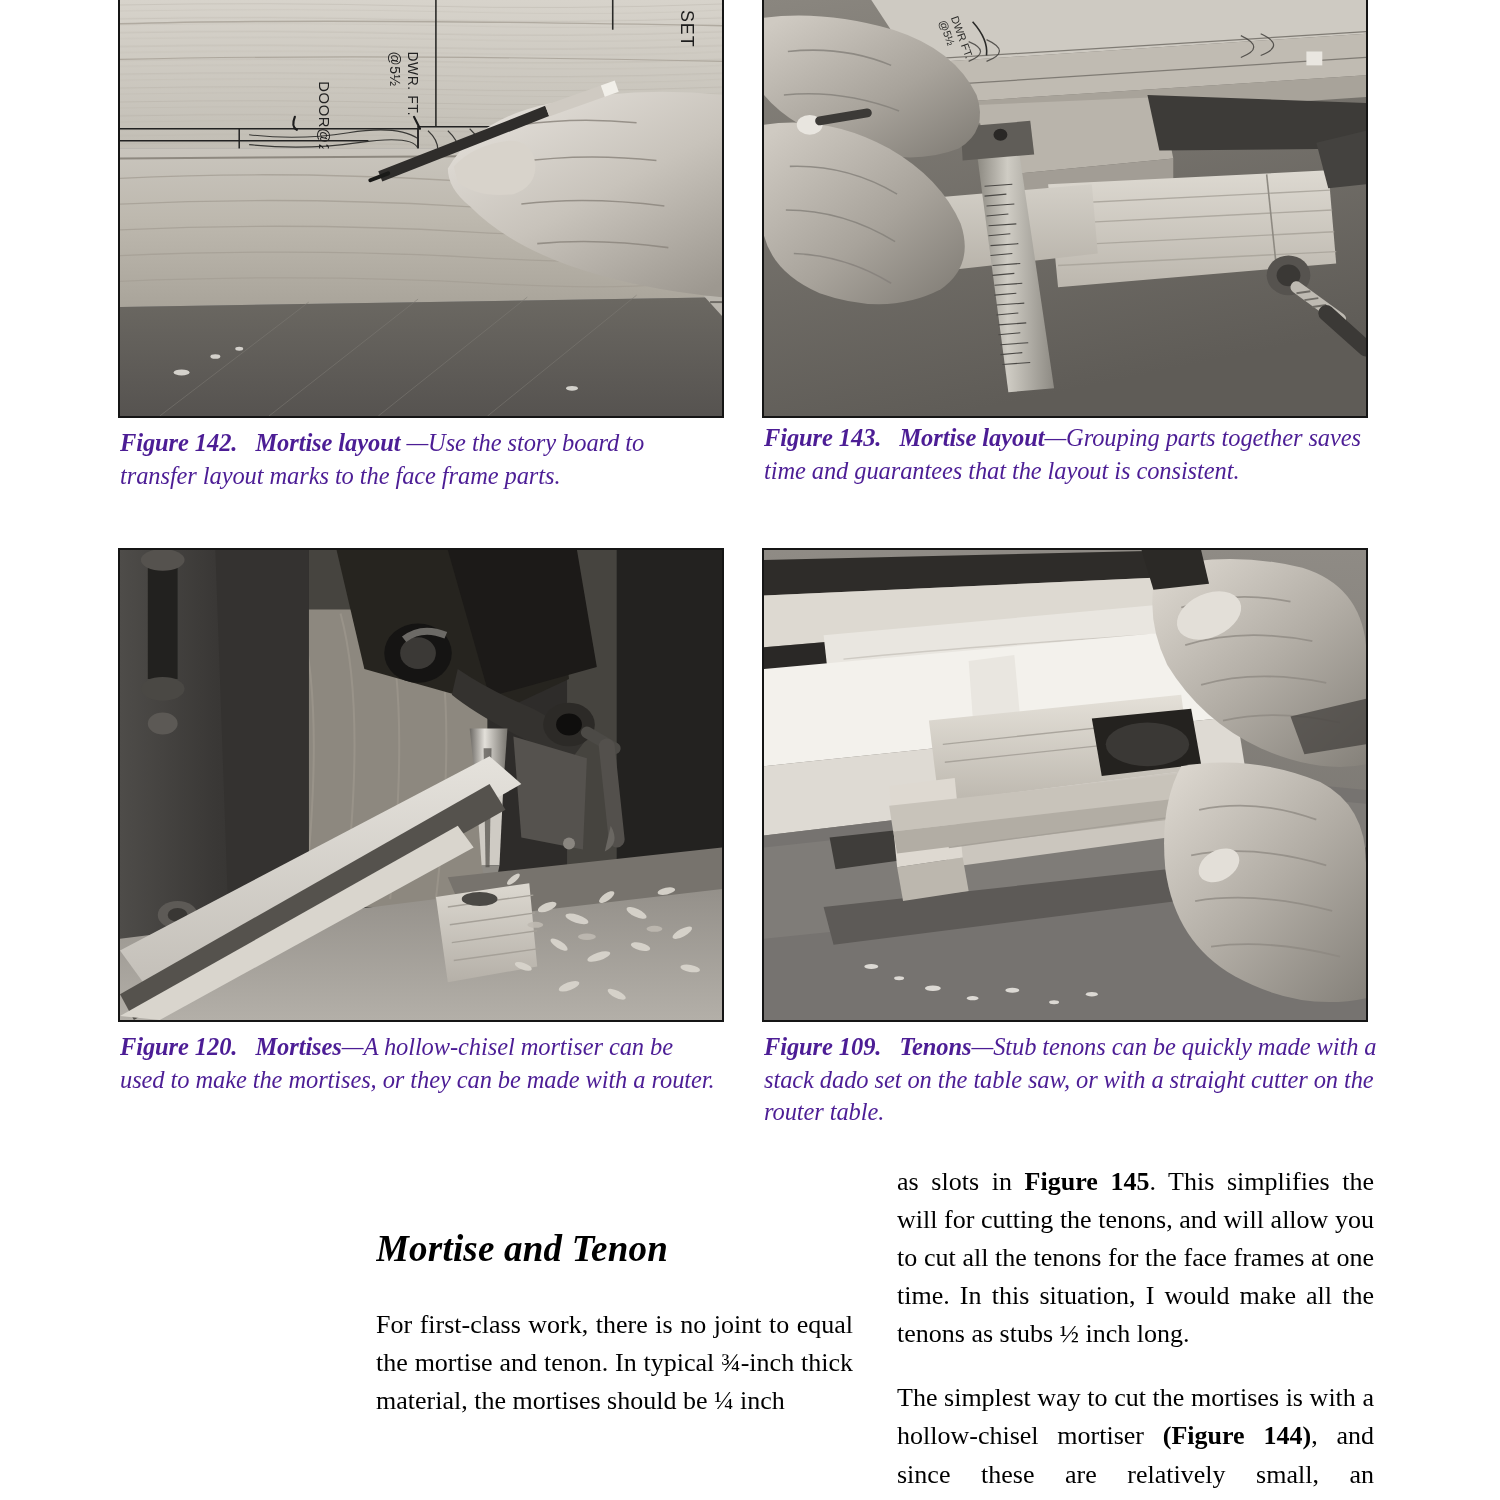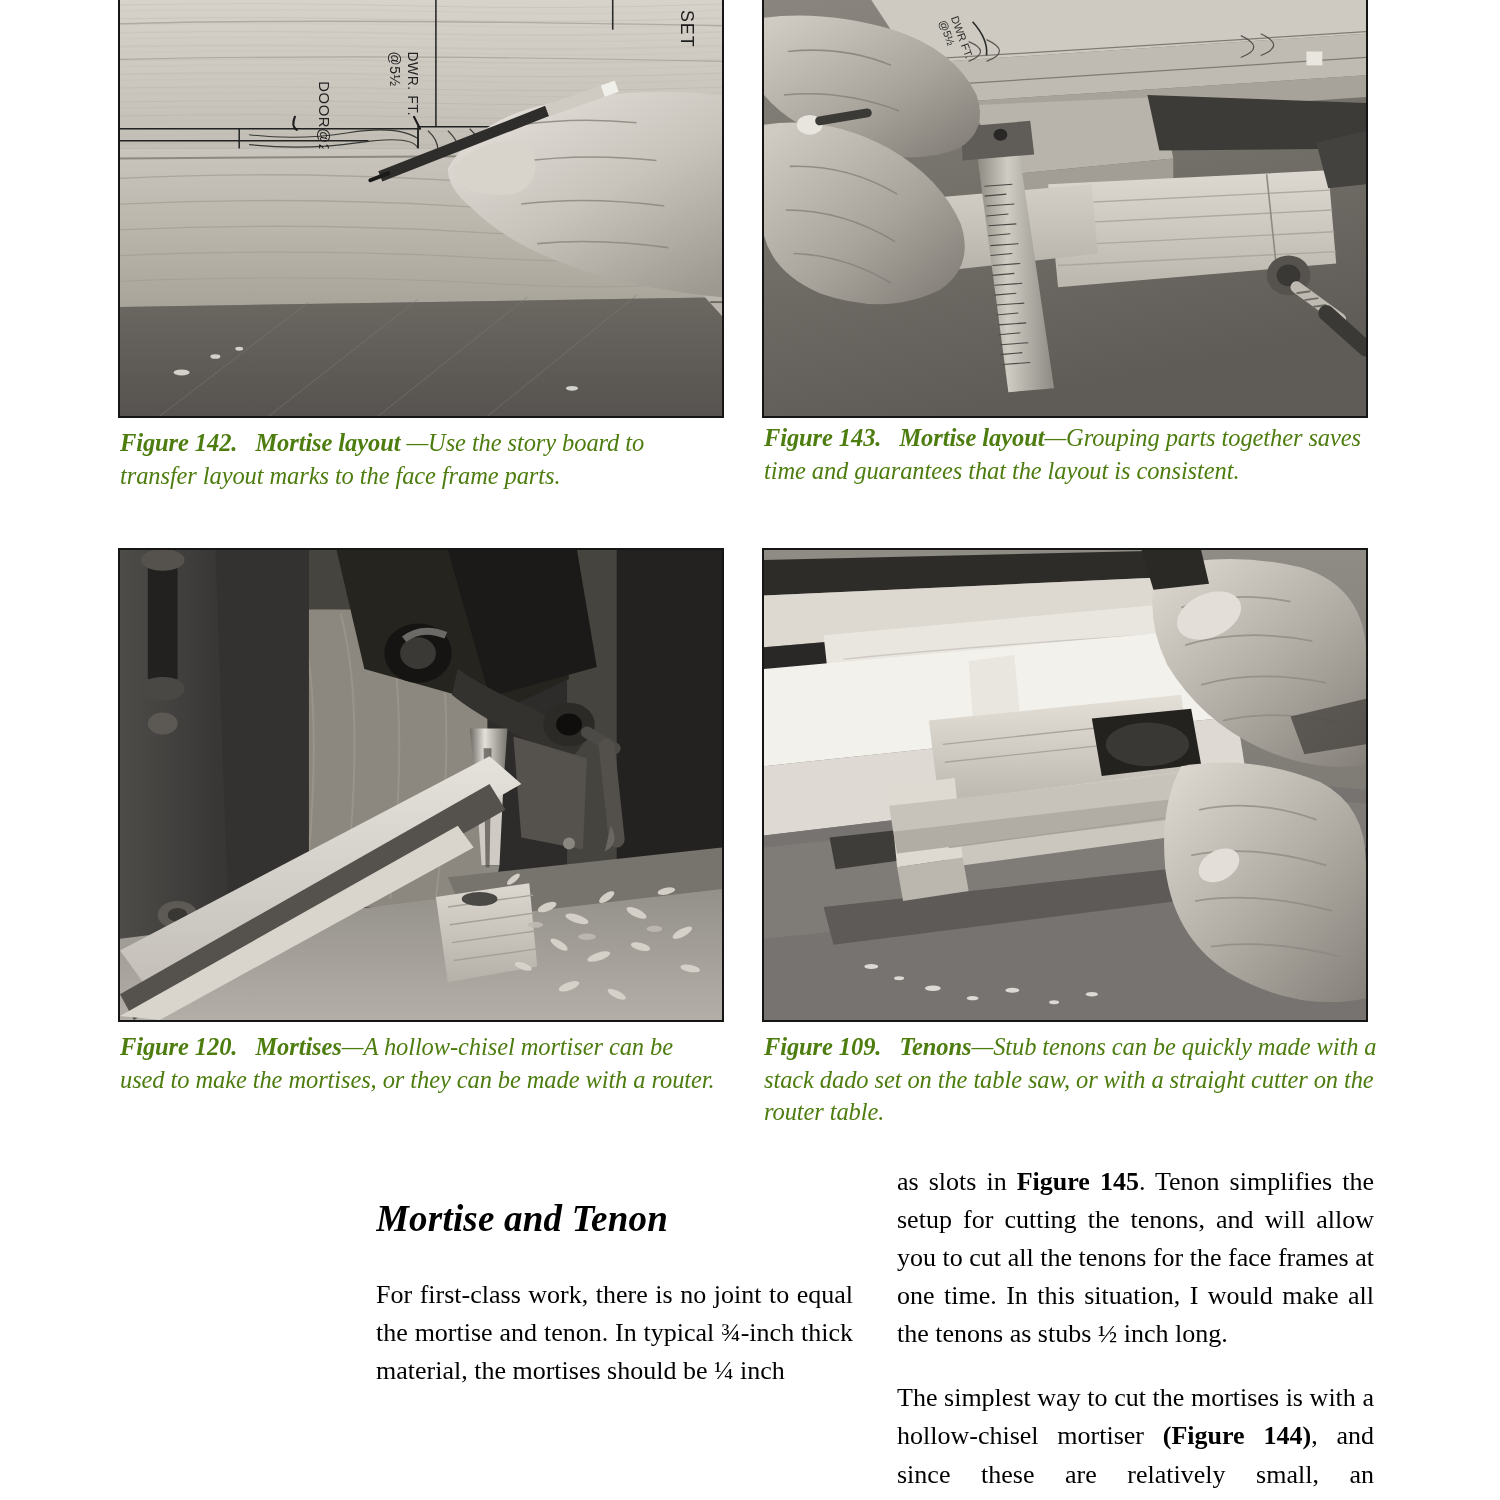--- a/index.html
+++ b/index.html
@@ -40,21 +40,21 @@
     height: 100%;
   }
 
   .caption {
     position: absolute;
     font-family: "Liberation Serif", "DejaVu Serif", serif;
     font-size: 24.5px;
     line-height: 1.33;
     font-style: italic;
     letter-spacing: -0.1px;
-    color: #4d7c0f;
+    color: #4c1d95;
   }
   .caption .fig-label {
     font-weight: bold;
     font-style: italic;
   }
   .caption .fig-subject {
     font-weight: bold;
     font-style: italic;
   }
   .caption .fig-text {
@@ -82,21 +82,21 @@
   }
   .section-heading {
     font-size: 37px;
     font-style: italic;
     font-weight: bold;
     letter-spacing: 0.2px;
     margin: 0;
     line-height: 1.1;
   }
   .heading-wrap {
-    margin-top: 36px;
+    margin-top: 66px;
     margin-bottom: 36px;
   }
   b.figref { font-weight: bold; }
   .clip-bottom { overflow: hidden; }
 </style>
 </head>
 <body>
 
 <div class="page">
 
@@ -562,17 +562,17 @@
   </div>
 
   <div class="col clip-bottom" style="left:376px; top:1163px; width:477px; height:337px;">
     <div class="heading-wrap">
       <h2 class="section-heading">Mortise and Tenon</h2>
     </div>
     <p class="after-heading">For first-class work, there is no joint to equal the mortise and tenon. In typical ¾-inch thick material, the mortises should be ¼ inch</p>
   </div>
 
   <div class="col clip-bottom" style="left:897px; top:1163px; width:477px; height:337px;">
-    <p><span>as slots in </span><b class="figref">Figure 145</b><span>. Tenon simplifies the setup for cutting the tenons, and will allow you to cut all the tenons for the face frames at one time. In this situation, I would make all the tenons as stubs ½ inch long.</span></p>
+    <p><span>as slots in </span><b class="figref">Figure 145</b><span>. This simplifies the will for cutting the tenons, and will allow you to cut all the tenons for the face frames at one time. In this situation, I would make all the tenons as stubs ½ inch long.</span></p>
     <p><span>The simplest way to cut the mortises is with a hollow-chisel mortiser </span><b class="figref">(Figure 144)</b><span>, and since these are relatively small, an inexpensive, small-capacity mortiser or a drill-press</span></p>
   </div>
 
 </div>
 
 </body></html>

